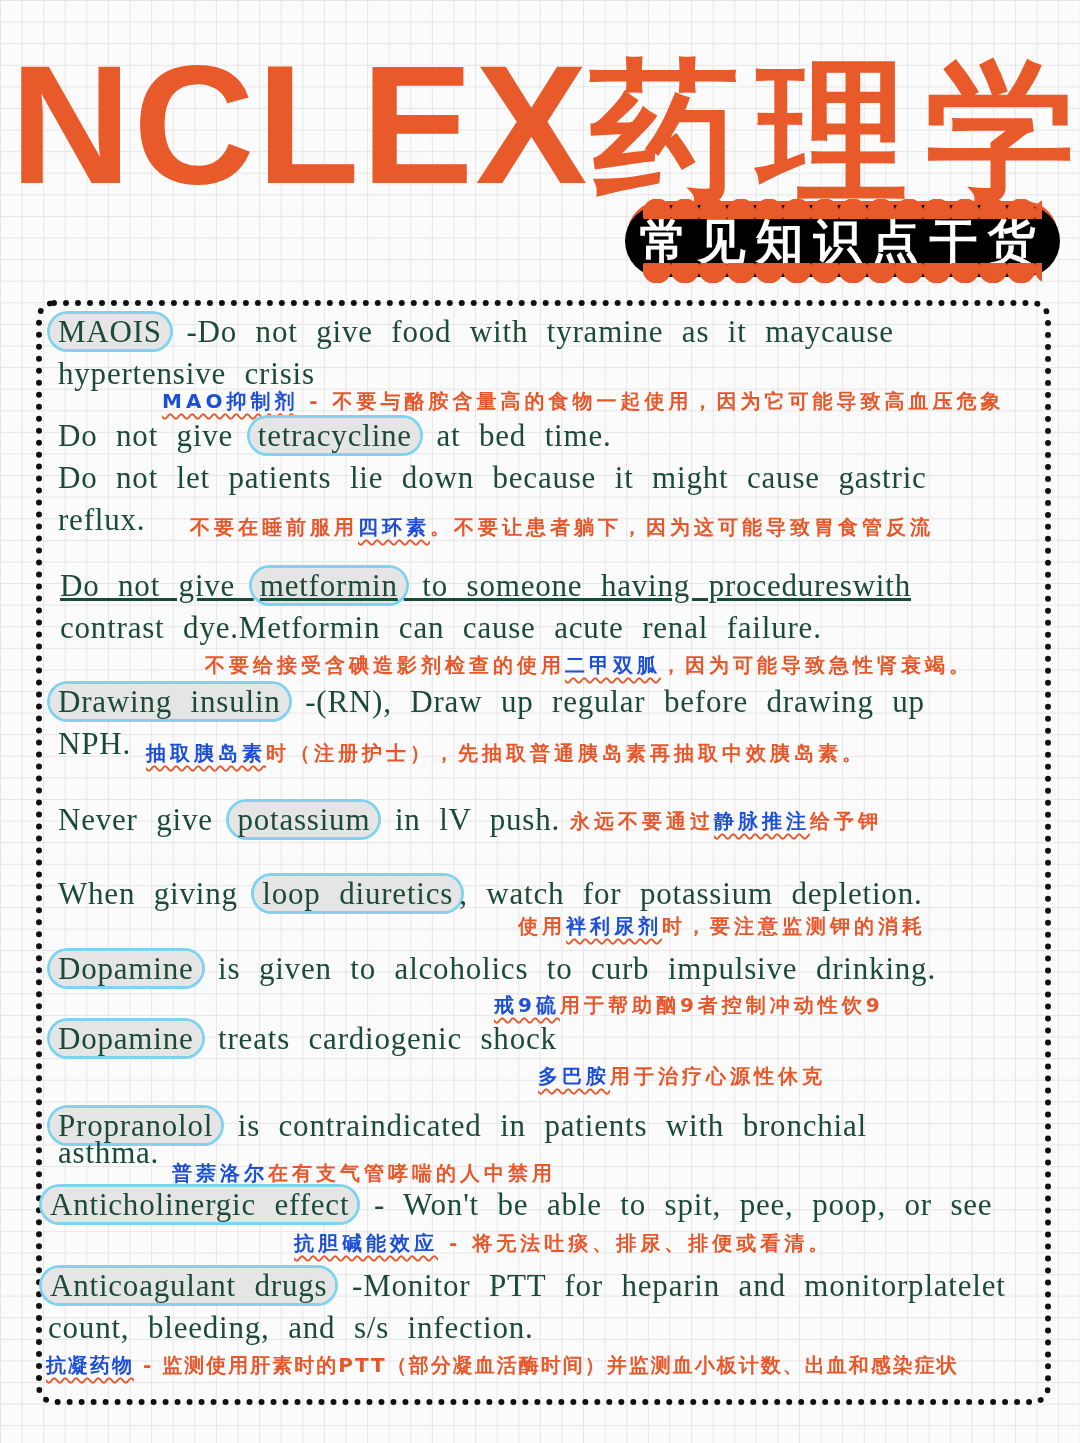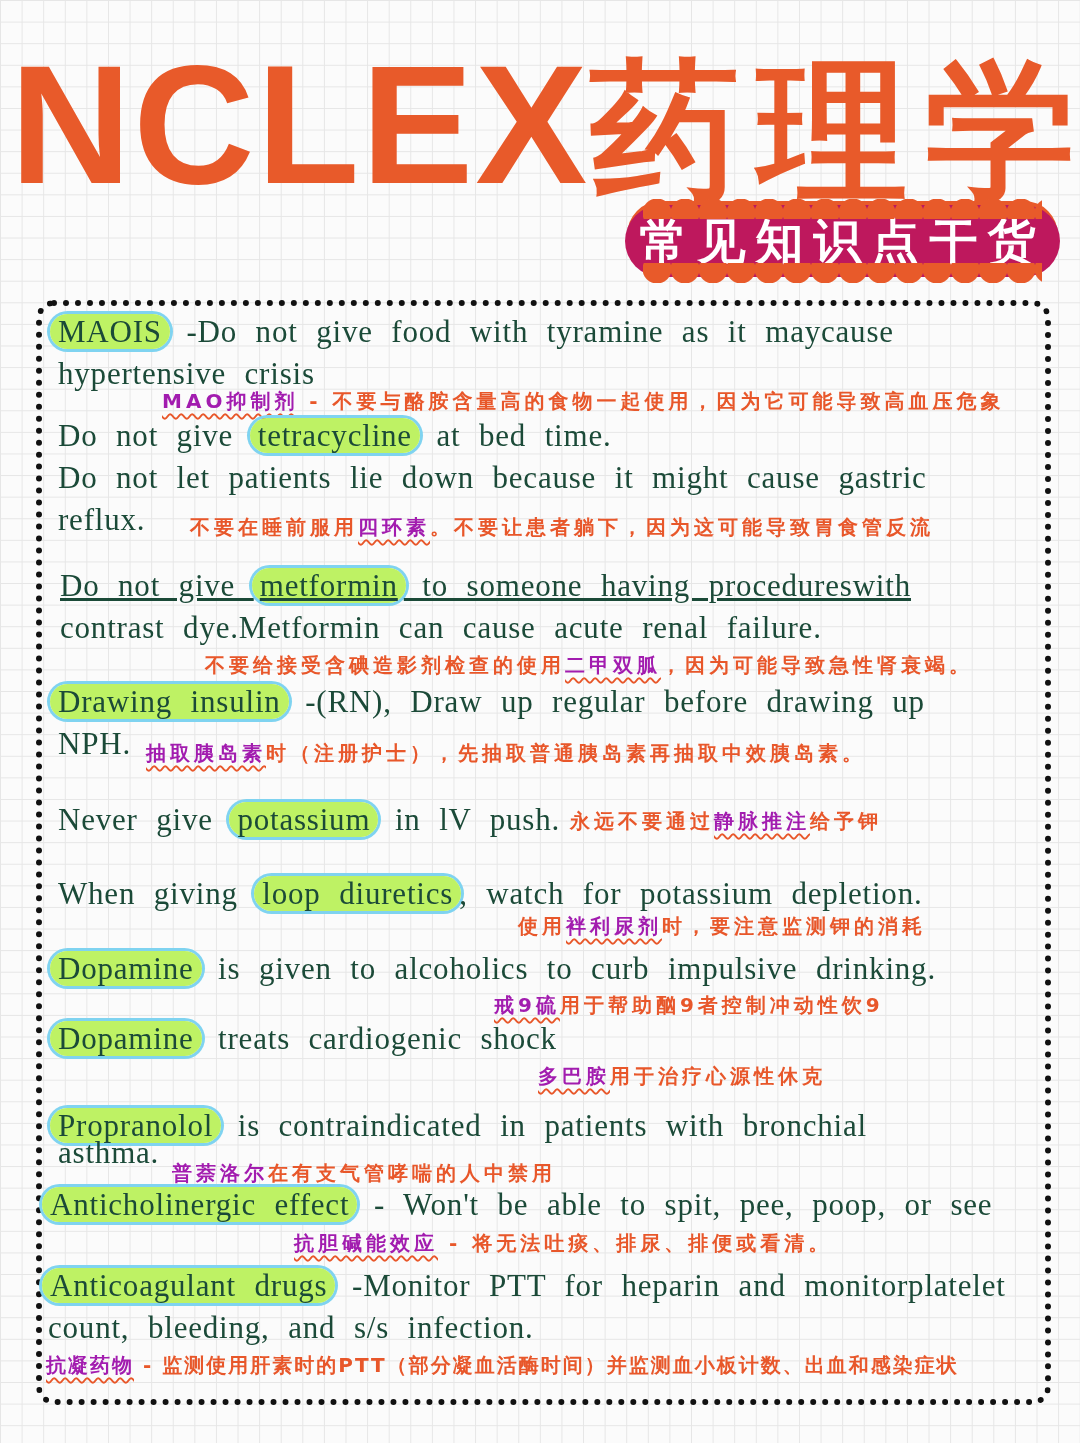--- a/index.html
+++ b/index.html
@@ -33,21 +33,21 @@
     .title .cn {
       letter-spacing: 18px;
       font-size: 150px;
     }
     .subtitle-badge {
       position: absolute;
       left: 625px;
       top: 205px;
       width: 435px;
       height: 72px;
-      background: #be185d;
+      background: #000000;
       border-radius: 36px;
       color: #fff;
       font-family: "DejaVu Sans", sans-serif;
       font-weight: bold;
       font-size: 48px;
       line-height: 72px;
       text-align: center;
       letter-spacing: 10px;
       box-shadow: 0 -6px 0 -2px #e85a2a;
     }
@@ -80,38 +80,38 @@
     .line {
       position: absolute;
       white-space: nowrap;
       color: #1b4a38;
       font-size: 31px;
       line-height: 40px;
       word-spacing: 10px;
       letter-spacing: 0.8px;
     }
     .hl {
-      background: #bef264;
+      background: #e5e5e5;
       border-radius: 18px;
       padding: 0 8px;
       margin: 0 -2px;
       box-shadow: 0 0 0 3px #7fd3f0;
     }
     .cn-note {
       position: absolute;
       white-space: nowrap;
       color: #e8572a;
       font-family: "DejaVu Sans", sans-serif;
       font-weight: bold;
       font-size: 20px;
       line-height: 26px;
       letter-spacing: 4px;
     }
     .cn-note .term {
-      color: #a21caf;
+      color: #1d4ed8;
       text-decoration: underline wavy #e8572a;
       text-underline-offset: 5px;
       text-decoration-thickness: 2px;
     }
   </style>
 </head>
 <body>
 
 <div class="title">
   <span>NCLEX</span><span class="cn">药理学</span>

